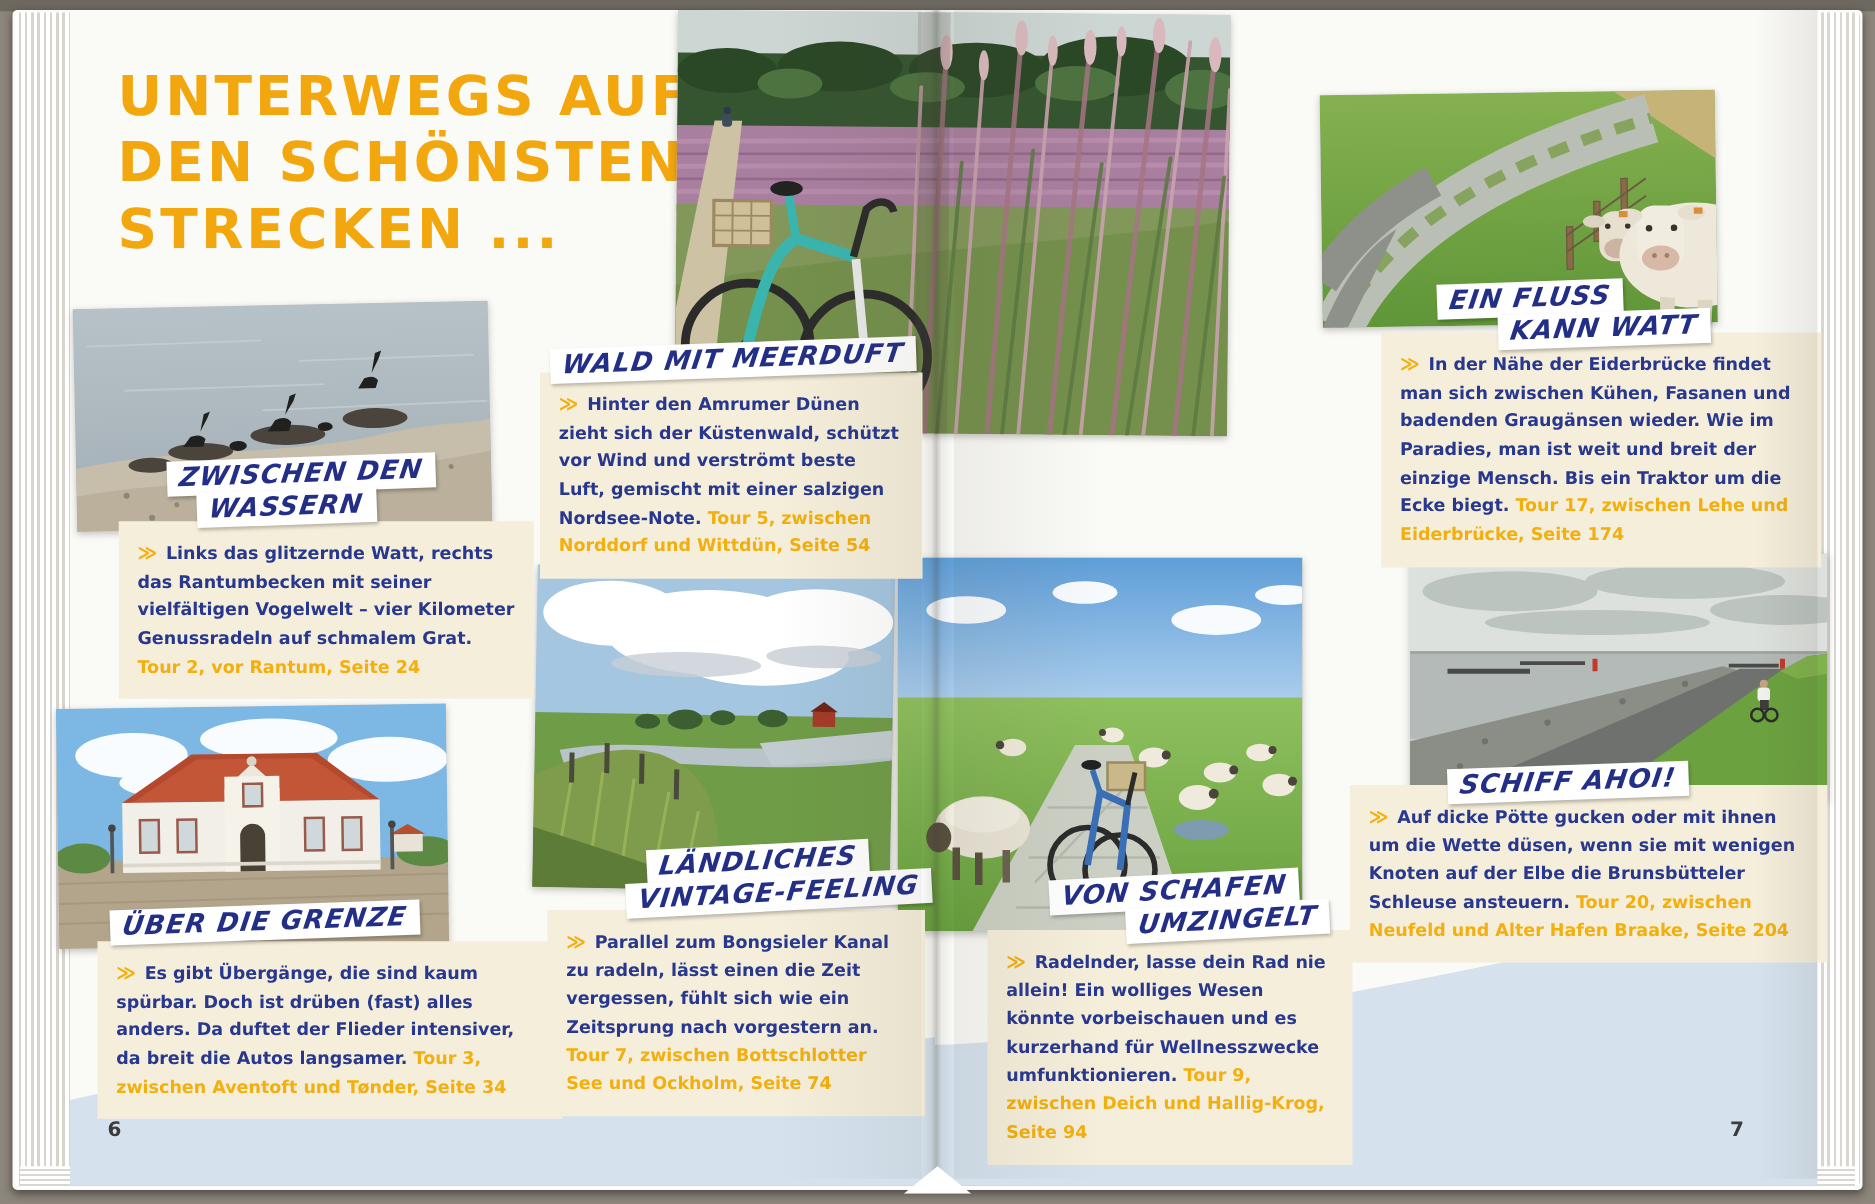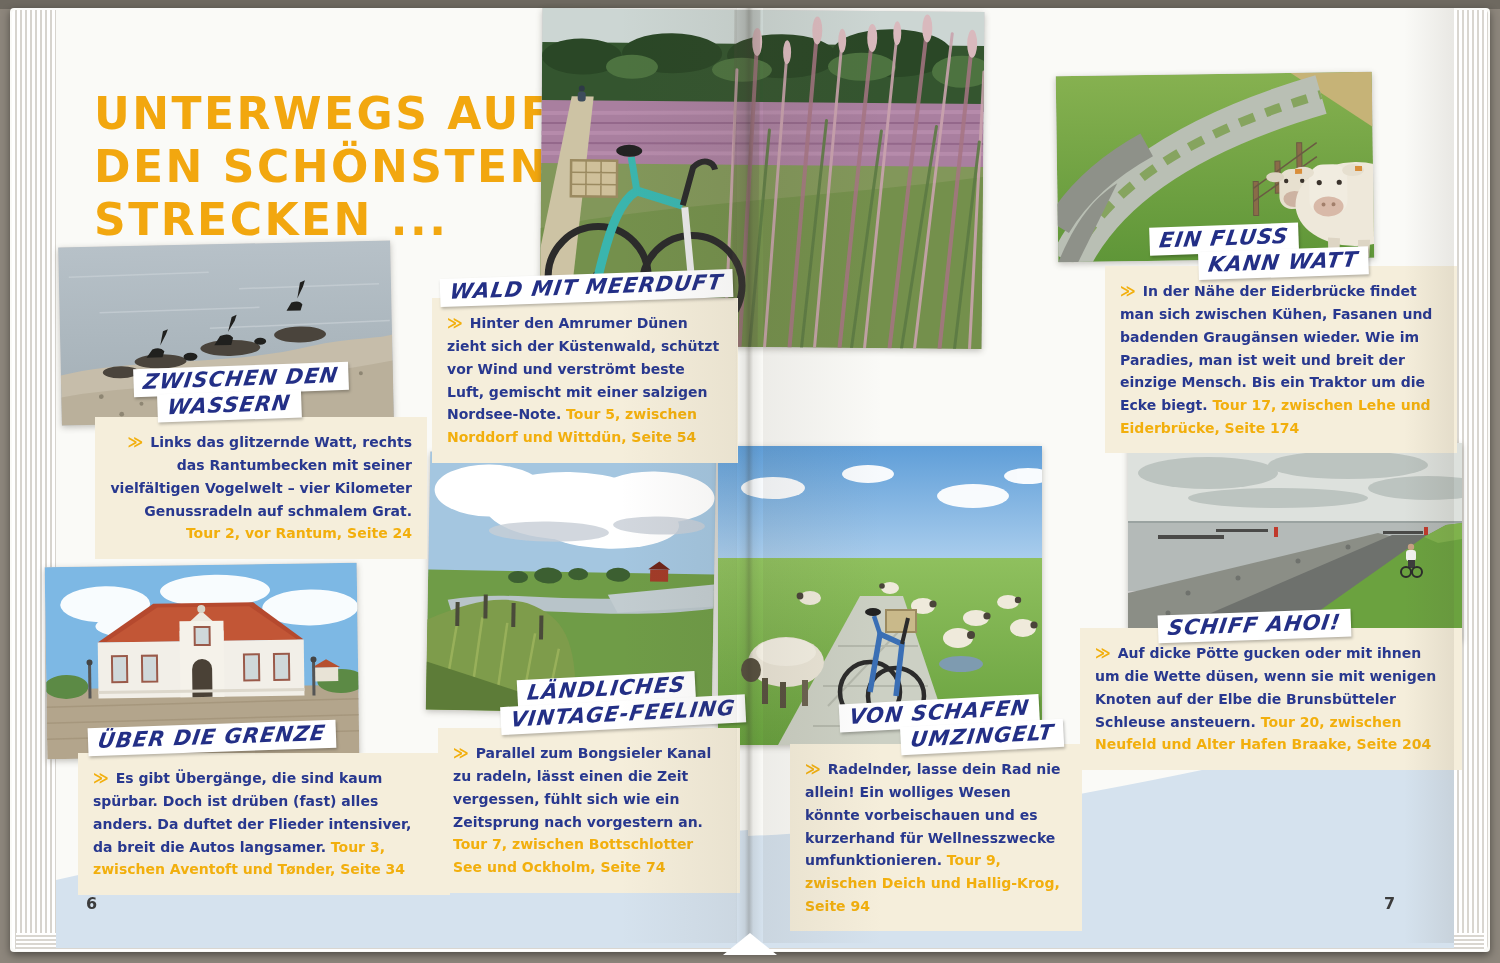--- a/index.html
+++ b/index.html
@@ -14,21 +14,21 @@
     background:repeating-linear-gradient(90deg,#ffffff 0 3px,#d9d6d0 3px 5px);border-radius:0 4px 4px 0;}
   .edge-bottom{position:absolute;left:16px;right:16px;bottom:12px;height:18px;z-index:0;
     background:repeating-linear-gradient(0deg,#ffffff 0 2px,#d9d6d0 2px 4px);}
   .spine{position:absolute;left:735px;top:8px;width:28px;bottom:14px;z-index:6;pointer-events:none;
     background:linear-gradient(90deg,rgba(0,0,0,0) 0%,rgba(60,55,45,.10) 35%,rgba(60,55,45,.28) 50%,rgba(60,55,45,.08) 65%,rgba(0,0,0,0) 100%);}
   .page-shade{position:absolute;top:8px;bottom:20px;z-index:5;pointer-events:none;}
   .wave{position:absolute;z-index:1;}
   .photo{position:absolute;z-index:2;overflow:hidden;box-shadow:0 2px 6px rgba(60,55,45,.30);background:#ccc;}
   .photo svg{display:block;}
   .title{position:absolute;left:94px;top:52px;z-index:2;color:#F2A70F;font-weight:bold;
-    font-size:44px;line-height:1.2;letter-spacing:2.5px;white-space:pre-line;margin-top:36px;}
+    font-size:44px;line-height:1.2;letter-spacing:2.5px;white-space:pre-line;}
   .tbox{position:absolute;z-index:3;background:#F5EEDB;padding:13px 15px 14px 15px;
     color:#28388F;font-size:14px;font-weight:bold;line-height:1.62;}
   .tbox .chev{color:#F2AF0D;margin-right:7px;font-size:15px;}
   .tbox .link{color:#F2AF0D;}
   .label{position:absolute;z-index:4;}
   .strip{display:block;width:max-content;background:#ffffff;padding:1px 10px 3px 10px;
     box-shadow:1px 2px 3px rgba(0,0,0,.25);}
   .strip i{display:inline-block;font-style:italic;font-weight:bold;color:#232F86;
     font-size:21px;letter-spacing:1px;transform:skewX(-10deg);white-space:nowrap;}
   .pageno{position:absolute;z-index:3;color:#3c3c3c;font-size:16px;font-weight:bold;}
@@ -460,21 +460,21 @@
 
   <div class="label" style="left:1150px;top:224px;transform:rotate(-2deg);">
     <span class="strip"><i>EIN FLUSS</i></span>
     <span class="strip" style="margin:-2px 0 0 48px;"><i>KANN WATT</i></span>
   </div>
 
   <div class="label" style="left:1158px;top:612px;transform:rotate(-2deg);">
     <span class="strip"><i>SCHIFF AHOI!</i></span>
   </div>
 
-  <div class="tbox" style="left:95px;top:417px;width:302px;text-align:right;">
+  <div class="tbox" style="left:95px;top:417px;width:302px;">
     <span class="chev">≫</span><span>Links das glitzernde Watt, rechts das Rantumbecken mit seiner vielfältigen Vogelwelt – vier Kilometer Genussradeln auf schmalem Grat. </span><span class="link">Tour 2, vor Rantum, Seite 24</span>
   </div>
 
   <div class="tbox" style="left:432px;top:298px;width:276px;">
     <span class="chev">≫</span><span>Hinter den Amrumer Dünen zieht sich der Küstenwald, schützt vor Wind und verströmt beste Luft, gemischt mit einer salzigen Nordsee-Note. </span><span class="link">Tour 5, zwischen Norddorf und Wittdün, Seite 54</span>
   </div>
 
   <div class="tbox" style="left:78px;top:753px;width:342px;">
     <span class="chev">≫</span><span>Es gibt Übergänge, die sind kaum spürbar. Doch ist drüben (fast) alles anders. Da duftet der Flieder intensiver, da breit die Autos langsamer. </span><span class="link">Tour 3, zwischen Aventoft und Tønder, Seite 34</span>
   </div>

